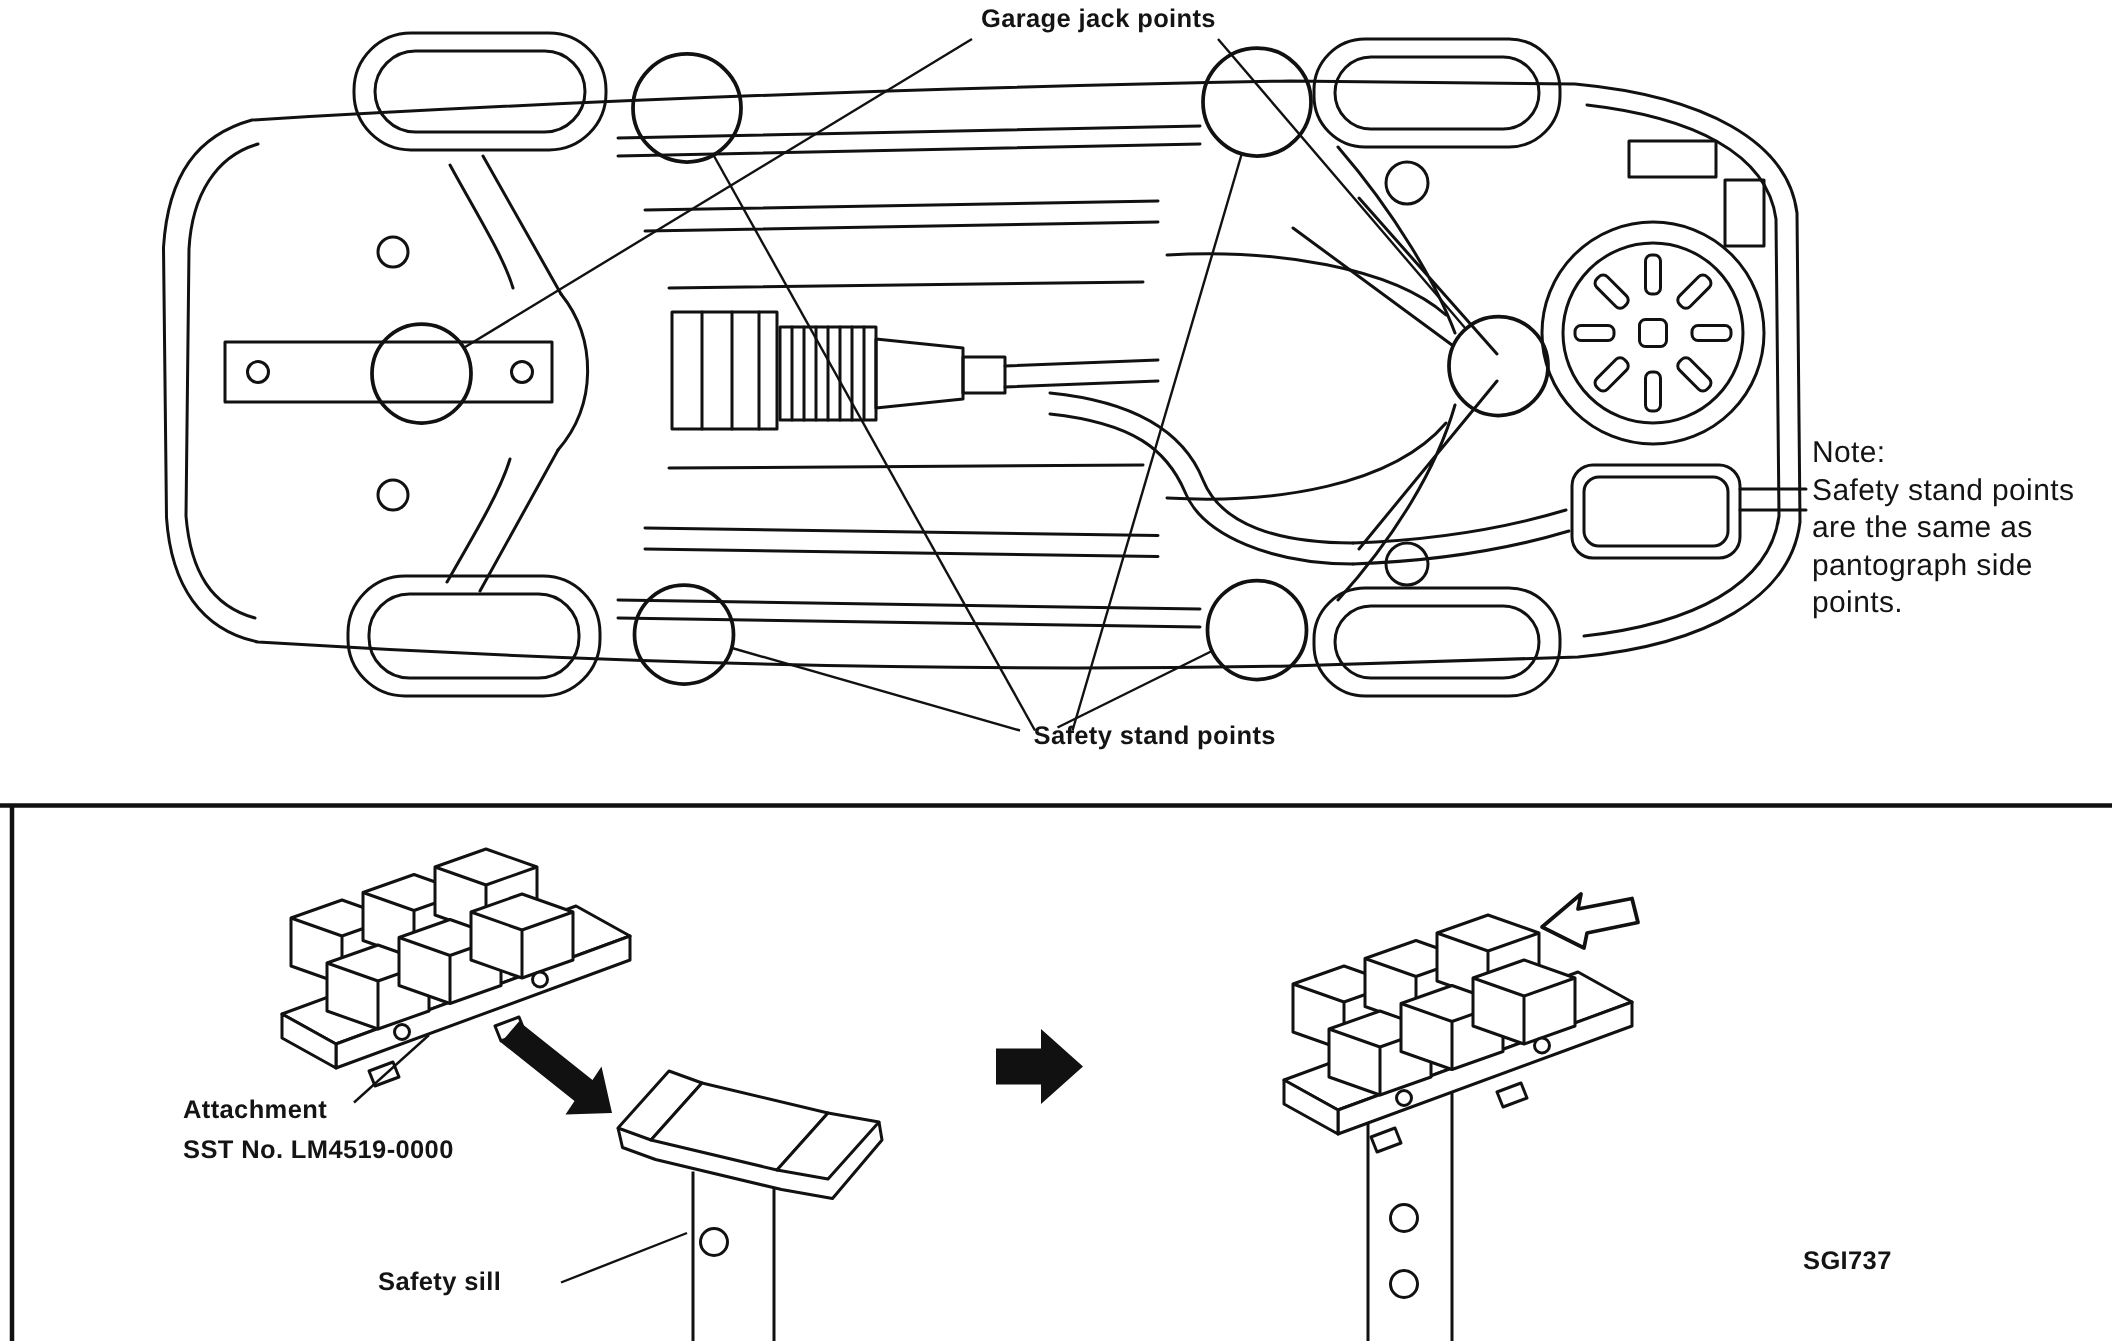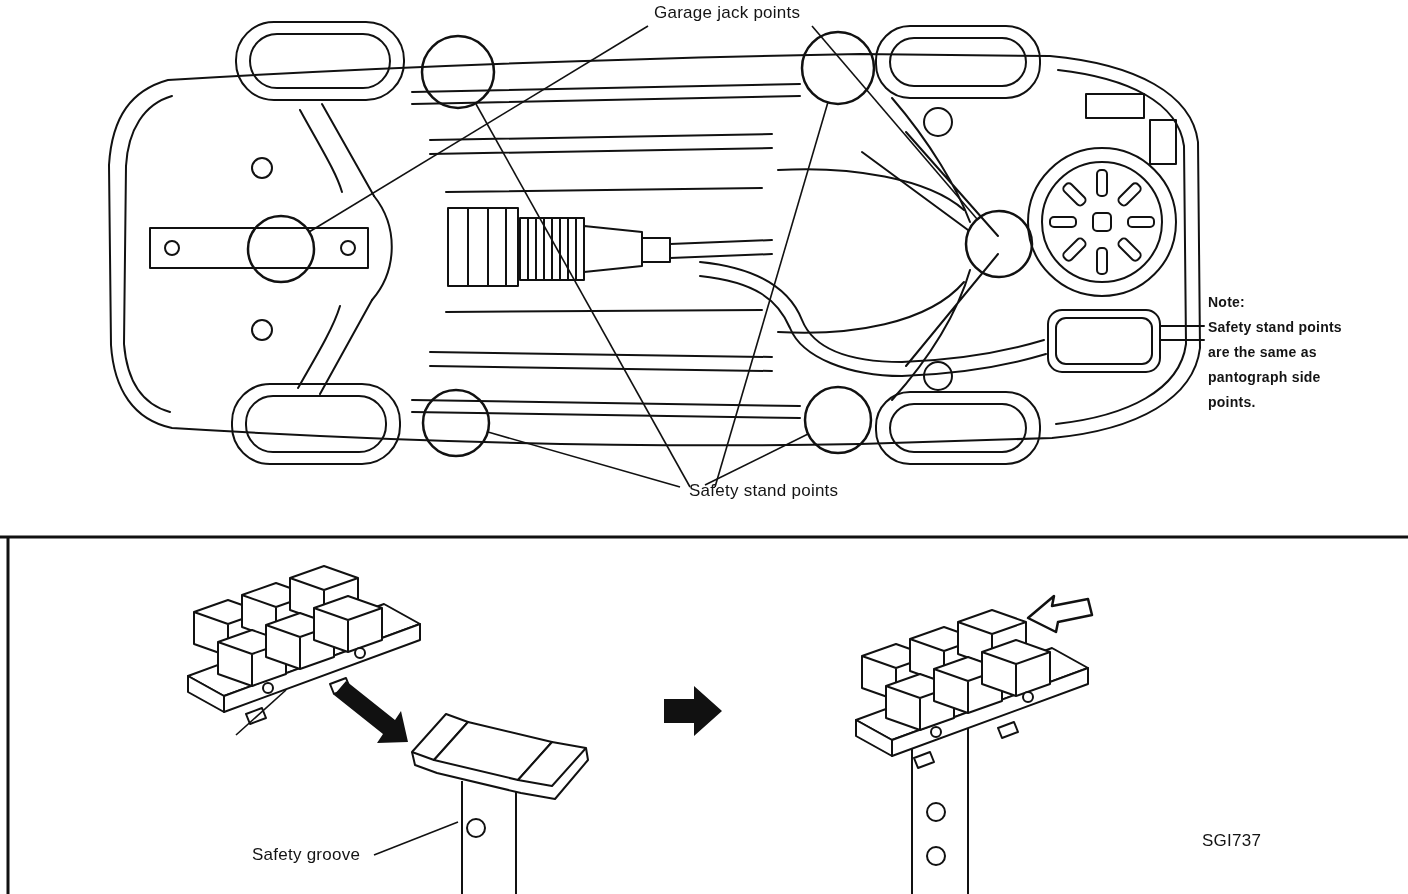--- a/index.html
+++ b/index.html
@@ -1,22 +1,22 @@
 <!DOCTYPE html>
 <html><head>
 <meta charset="utf-8">
 <style>
   * { margin:0; padding:0; box-sizing:border-box; }
   html,body { width:1408px; height:894px; background:#ffffff; }
   body { font-family:"Liberation Sans", sans-serif; position:relative; overflow:hidden; color:#111; }
   .stage { position:absolute; left:0; top:0; width:1408px; height:894px; }
   svg.art { position:absolute; left:0; top:0; }
   .t { position:absolute; white-space:nowrap; color:#141414; }
-  .lbl { font-size:17px; font-weight:400; letter-spacing:.25px; }
-  .boldlbl { font-size:14px; font-weight:700; letter-spacing:.25px; }
+  .lbl { font-size:17px; font-weight:700; letter-spacing:.25px; }
+  .boldlbl { font-size:20px; font-weight:400; letter-spacing:.25px; }
   .noteblock div { line-height:25px; }
   .multiline div { line-height:23px; }
   .attach div { line-height:27px; }
 </style>
 </head>
 <body>
 
 <div class="stage">
 
   <svg class="art" width="1408" height="894" viewBox="0 0 1408 894">
@@ -193,19 +193,23 @@
     <div class="boldlbl">Note:</div>
     <div class="boldlbl">Safety stand points</div>
     <div class="boldlbl">are the same as</div>
     <div class="boldlbl">pantograph side</div>
     <div class="boldlbl">points.</div>
   </div>
 
   <div class="t lbl" style="left:689px; top:481px;">Safety stand points</div>
 
 
-
-  <div class="t lbl" style="left:252px; top:845px;">Safety groove</div>
+  <div class="t attach" style="left:122px; top:726px;">
+    <div class="lbl">Attachment</div>
+    <div class="lbl">SST No. LM4519-0000</div>
+  </div>
+
+  <div class="t lbl" style="left:252px; top:845px;">Safety sill</div>
 
 
   <div class="t lbl" style="left:1202px; top:831px;">SGI737</div>
 
 </div>
 
 </body></html>

